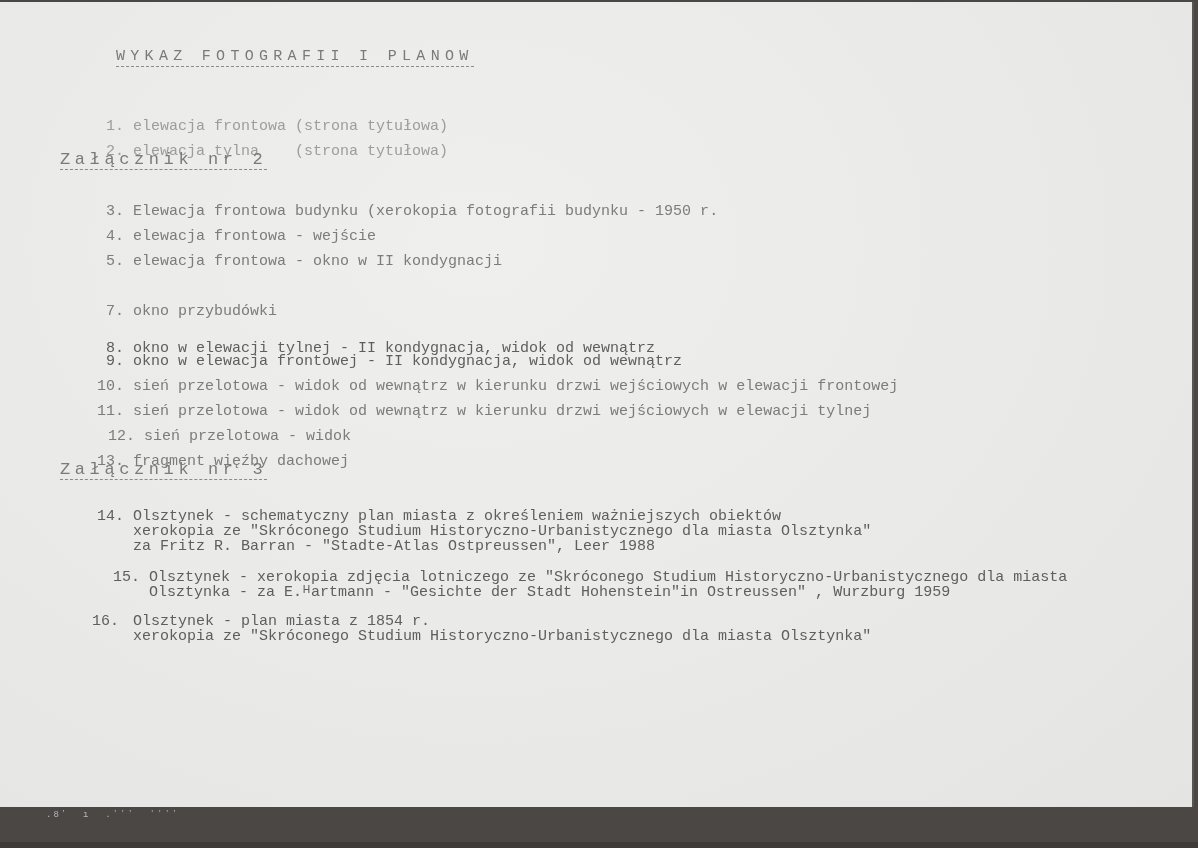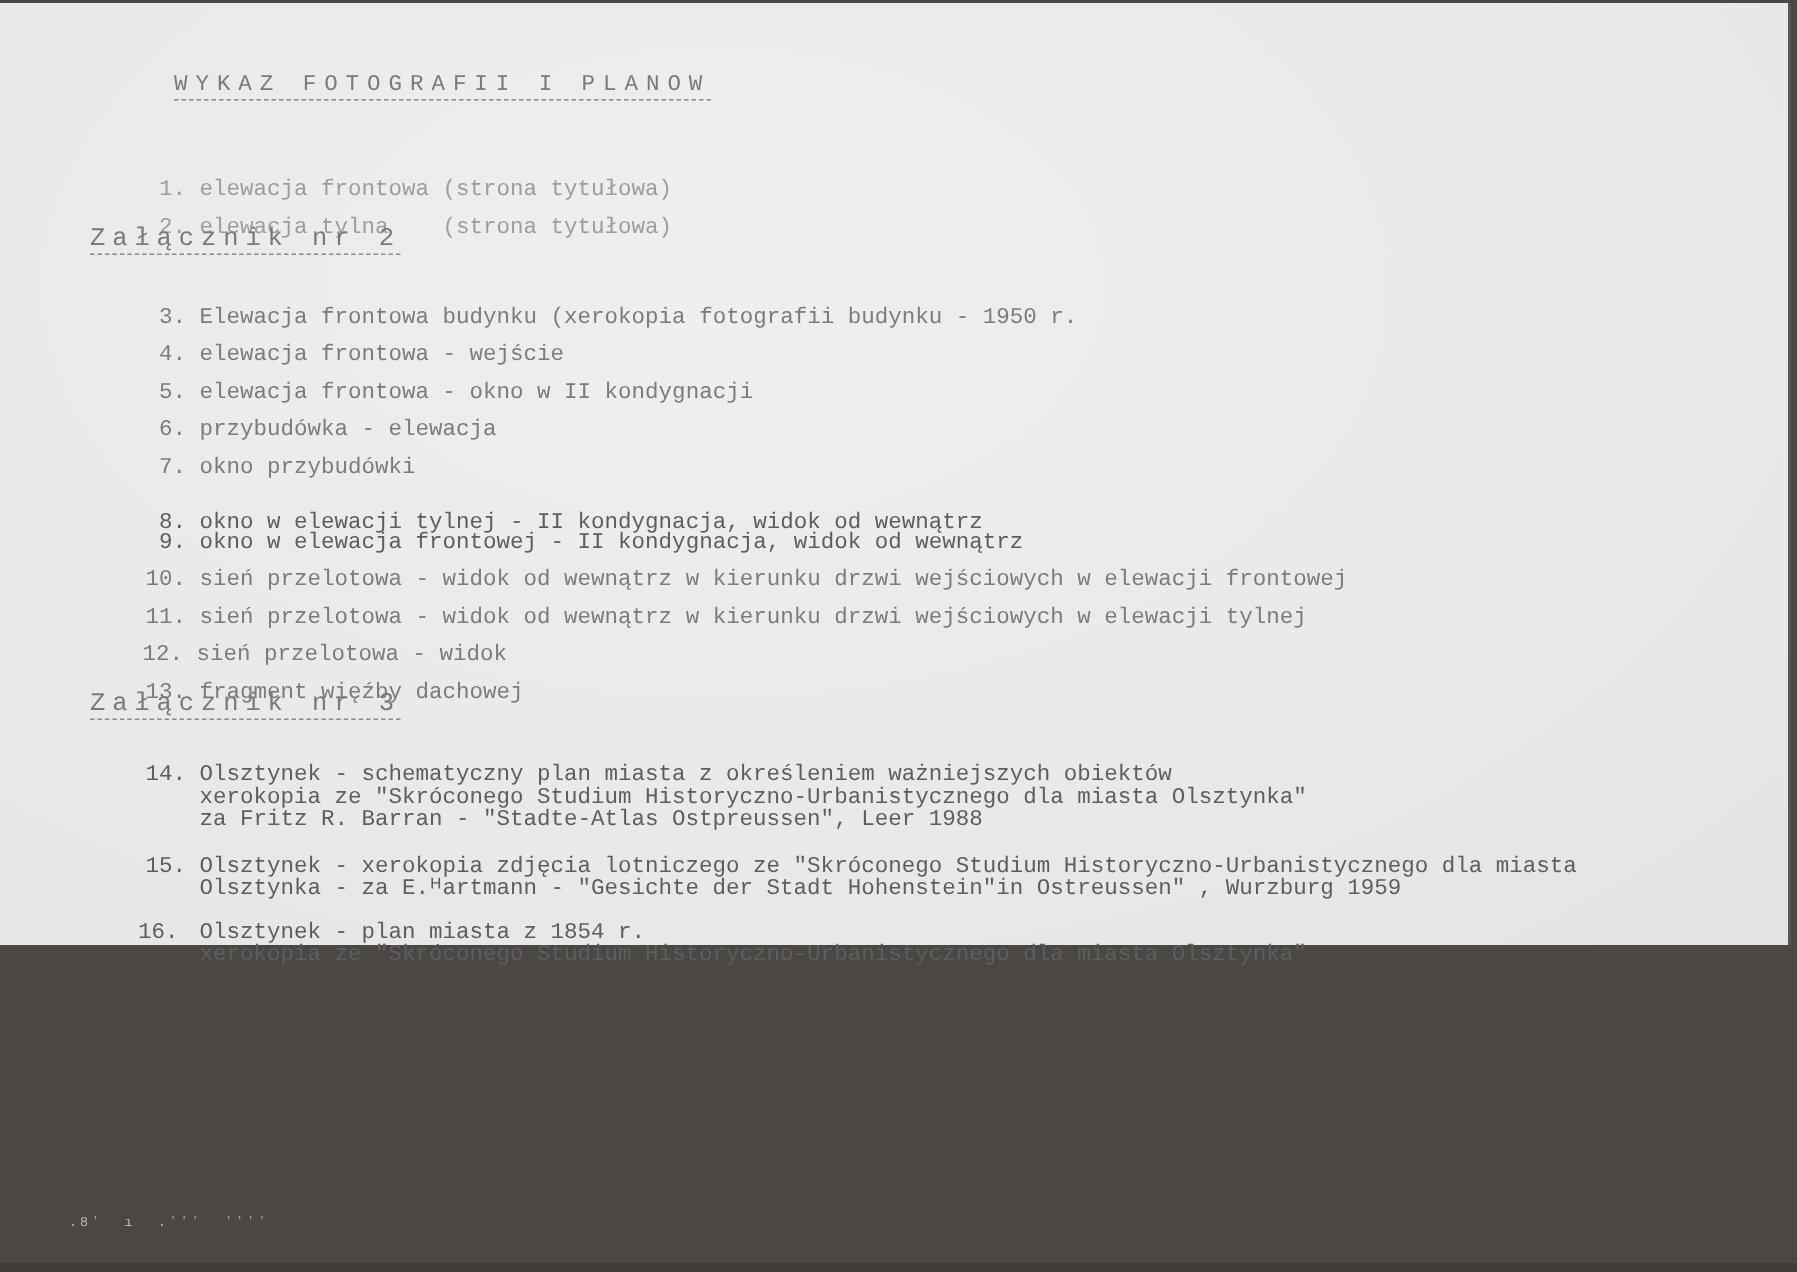--- a/index.html
+++ b/index.html
@@ -8,21 +8,21 @@
       width: 1198px;
       height: 848px;
       overflow: hidden;
       background: #4a4744;
     }
     .page {
       position: absolute;
       left: 0;
       top: 2px;
       width: 1192px;
-      height: 628px;
+      height: 805px;
       background: #ebebea;
       background-image: radial-gradient(ellipse at 40% 30%, #efefee 0%, #e9e9e8 60%, #e4e4e3 100%);
       border-right: 2px solid #5a5552;
       font-family: "Liberation Mono", "DejaVu Sans Mono", monospace;
       color: #6a6a6a;
     }
     .title {
       position: absolute;
       left: 116px;
       top: 46px;
@@ -96,52 +96,49 @@
 
   <div class="line mid" style="left:60px; top:183px;">
     <span class="num" style="width:28px;">3.</span> <span>Elewacja frontowa budynku (xerokopia fotografii budynku - 1950 r.</span>
   </div>
   <div class="line mid" style="left:60px; top:208px;">
     <span class="num" style="width:28px;">4.</span> <span>elewacja frontowa - wejście</span>
   </div>
   <div class="line mid" style="left:60px; top:233px;">
     <span class="num" style="width:28px;">5.</span> <span>elewacja frontowa - okno w II kondygnacji</span>
   </div>
-  <div class="line mid" style="left:60px; top:258px;">
-    <span class="num" style="width:28px;">6.</span> <span>przybudówka - elewacja</span>
-  </div>
   <div class="line mid" style="left:60px; top:283px;">
     <span class="num" style="width:28px;">7.</span> <span>okno przybudówki</span>
   </div>
   <div class="line dark" style="left:60px; top:320px;">
     <span class="num" style="width:28px;">8.</span> <span>okno w elewacji tylnej - II kondygnacja, widok od wewnątrz</span>
   </div>
   <div class="line dark" style="left:60px; top:333px;">
     <span class="num" style="width:28px;">9.</span> <span>okno w elewacja frontowej - II kondygnacja, widok od wewnątrz</span>
   </div>
   <div class="line mid" style="left:51px; top:358px;">
     <span class="num" style="width:37px;">10.</span> <span>sień przelotowa - widok od wewnątrz w kierunku drzwi wejściowych w elewacji frontowej</span>
   </div>
   <div class="line mid" style="left:51px; top:383px;">
     <span class="num" style="width:37px;">11.</span> <span>sień przelotowa - widok od wewnątrz w kierunku drzwi wejściowych w elewacji tylnej</span>
   </div>
-  <div class="line mid" style="left:49px; top:408px;">
+  <div class="line mid" style="left:62px; top:408px;">
     <span class="num" style="width:37px;">12.</span> <span>sień przelotowa - widok</span>
   </div>
   <div class="line mid" style="left:51px; top:433px;">
     <span class="num" style="width:37px;">13.</span> <span>fragment więźby dachowej</span>
   </div>
 
   <div class="annex" style="top:458px;">Załącznik nr 3</div>
 
   <div class="multi dark" style="left:51px; top:492px;">
     <span class="num" style="width:37px; vertical-align:top;">14.</span><span style="display:inline-block; vertical-align:top; margin-left:9px;"><span style="display:block;">Olsztynek - schematyczny plan miasta z określeniem ważniejszych obiektów</span><span style="display:block;">xerokopia ze "Skróconego Studium Historyczno-Urbanistycznego dla miasta Olsztynka"</span><span style="display:block;">za Fritz R. Barran - "Stadte-Atlas Ostpreussen", Leer 1988</span></span>
   </div>
 
-  <div class="multi dark" style="left:51px; top:553px;">
+  <div class="multi dark" style="left:67px; top:553px;">
     <span class="num" style="width:37px; vertical-align:top;">15.</span><span style="display:inline-block; vertical-align:top; margin-left:9px;"><span style="display:block;">Olsztynek - xerokopia zdjęcia lotniczego ze "Skróconego Studium Historyczno-Urbanistycznego dla miasta</span><span style="display:block;">Olsztynka - za E.ᴴartmann - "Gesichte der Stadt Hohenstein"in Ostreussen" , Wurzburg 1959</span></span>
   </div>
 
   <div class="multi dark" style="left:51px; top:597px;">
     <span class="num" style="width:37px; vertical-align:top;text-align:center;">16.</span><span style="display:inline-block; vertical-align:top; margin-left:9px;"><span style="display:block;">Olsztynek - plan miasta z 1854 r.</span><span style="display:block;">xerokopia ze "Skróconego Studium Historyczno-Urbanistycznego dla miasta Olsztynka"</span></span>
   </div>
 
   <div class="stamp-mark" style="left:46px; top:808px;">.8ʼ  ı  .ʼʼʼ  ʼʼʼʼ</div>
 </div>
 

